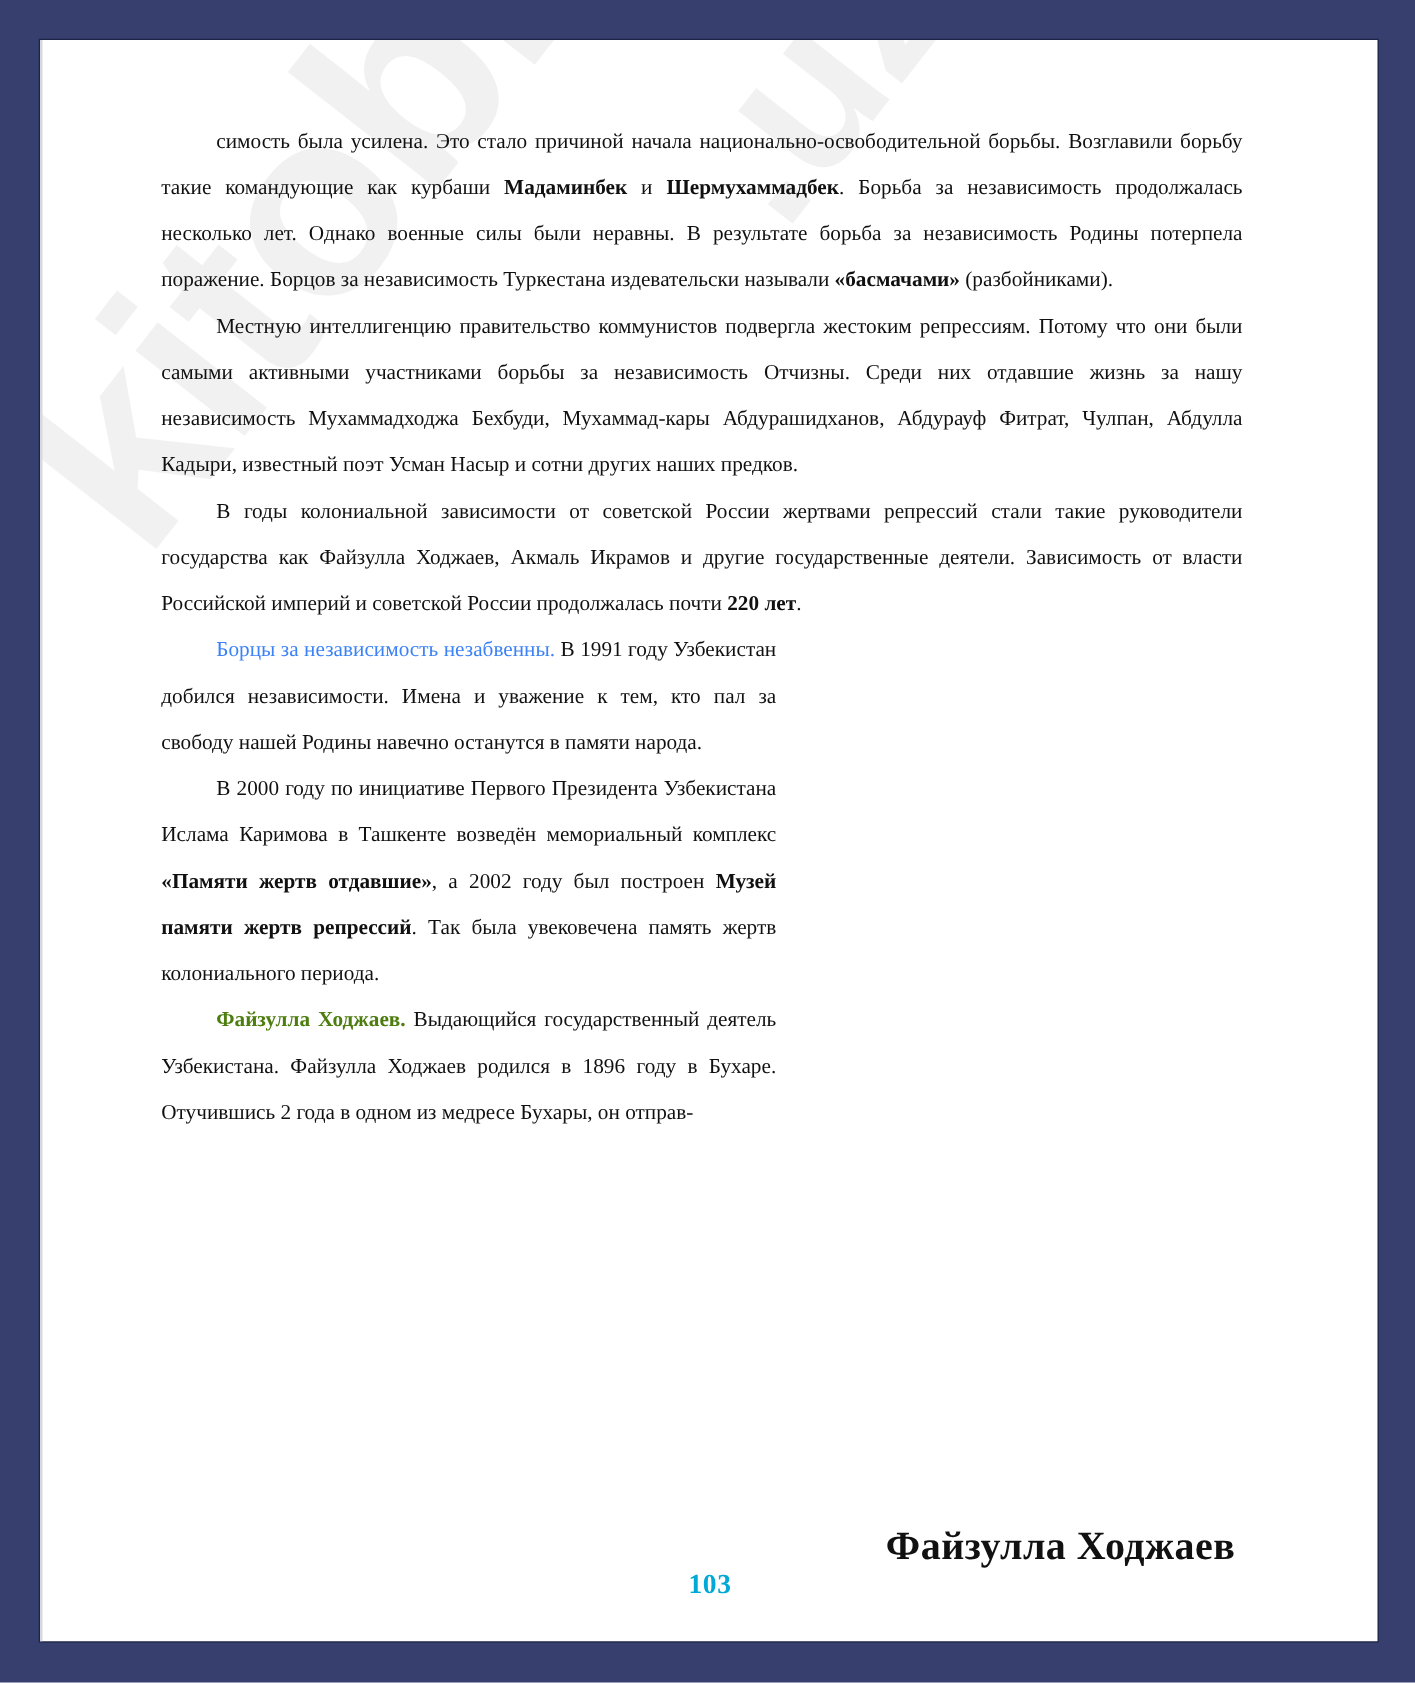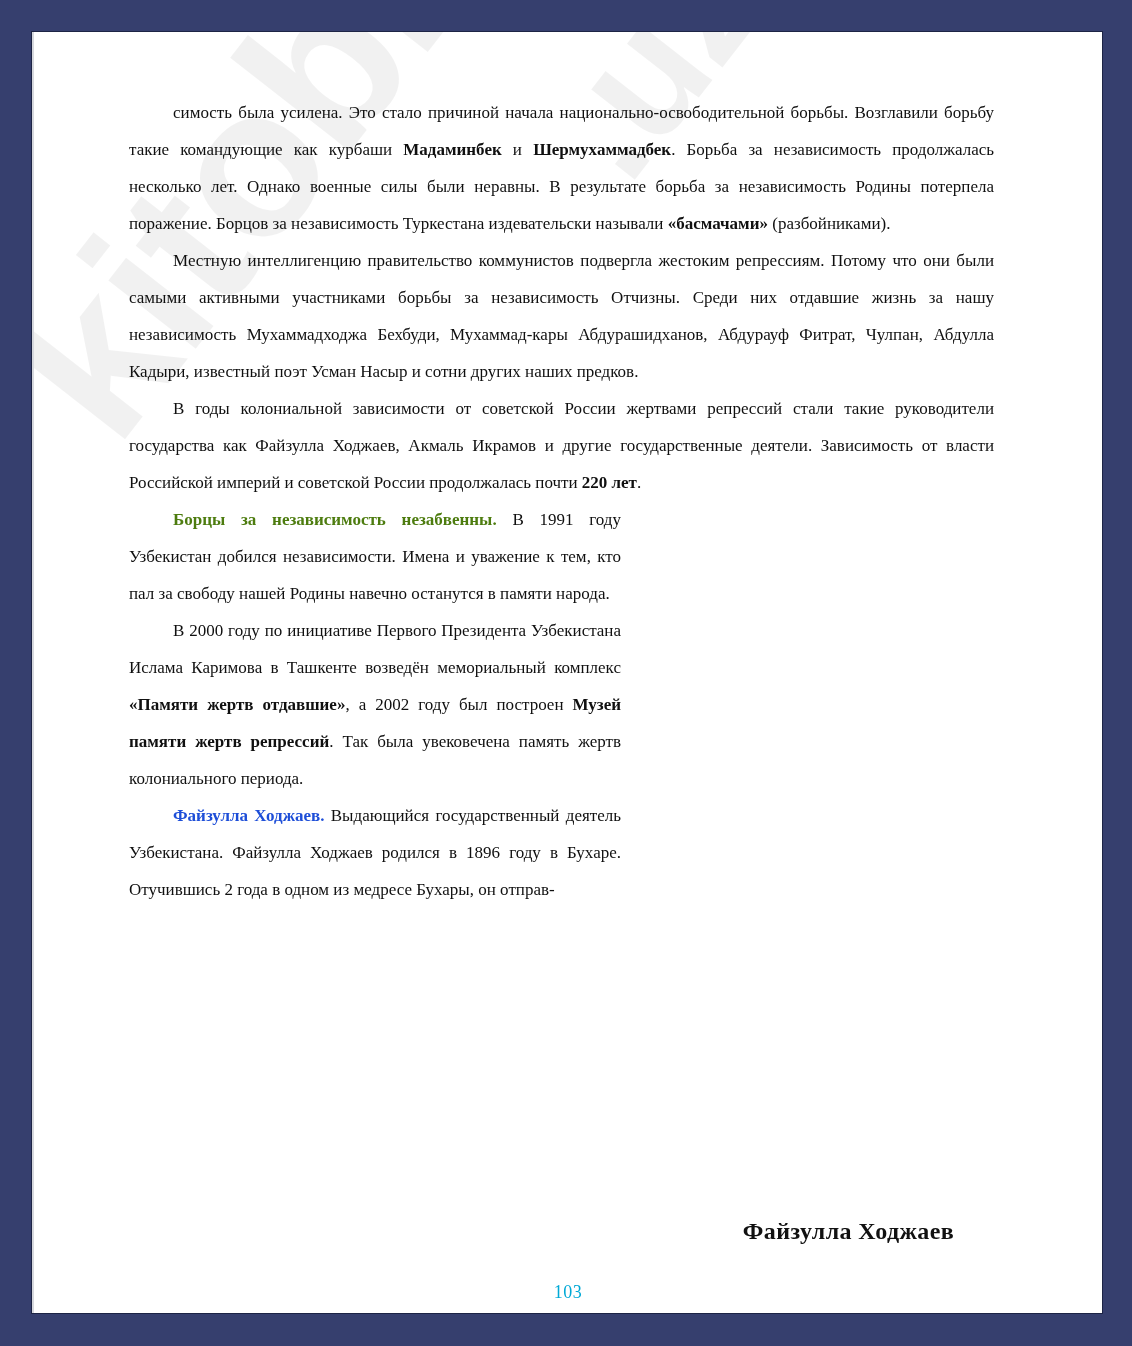--- a/index.html
+++ b/index.html
@@ -67,26 +67,26 @@
     font-size: 17px;
     line-height: 37px;
     text-align: justify;
     text-indent: 44px;
     color: #101010;
     -webkit-hyphens: none;
     hyphens: none;
   }
   b.bold { font-weight: 700; }
   .lead-navy {
-    font-weight: 700;
-    color: #4d7c0f;
+    font-weight: 400;
+    color: #3b82f6;
   }
   .lead-cyan {
     font-weight: 700;
-    color: #1d4ed8;
+    color: #4d7c0f;
   }
   
   #figure-float {
     float: right;
     width: 355px;
     height: 395px;
     margin: 3px 0 0 18px;
     shape-outside: margin-box;
   }
   #figure-slot {
@@ -97,38 +97,37 @@
     height: 420px;
     background: #ffffff;
   }
   #figure-image {
     width: 100%;
     height: 352px;
     background: #ffffff;
   }
   #figure-caption {
     text-align: center;
-    font-size: 24px;
+    font-size: 32px;
     font-weight: 700;
     color: #111111;
     letter-spacing: 0.4px;
     margin-top: 6px;
   }
   #page-number {
     position: absolute;
     left: 0;
     top: 1222px;
     width: 100%;
     text-align: center;
     font-family: "Liberation Serif", serif;
-    font-size: 18px;
-    font-weight: 400;
+    font-size: 22px;
+    font-weight: 700;
     color: #00a9d6;
     letter-spacing: 0.5px;
-    margin-top: 28px;
   }
 </style>
 </head>
 <body>
 
 <div id="page-frame">
 
   <div id="watermark-layer">
     <div class="wm" id="wm-main">kitoblar</div>
     <div class="wm" id="wm-sub">.uz</div>

